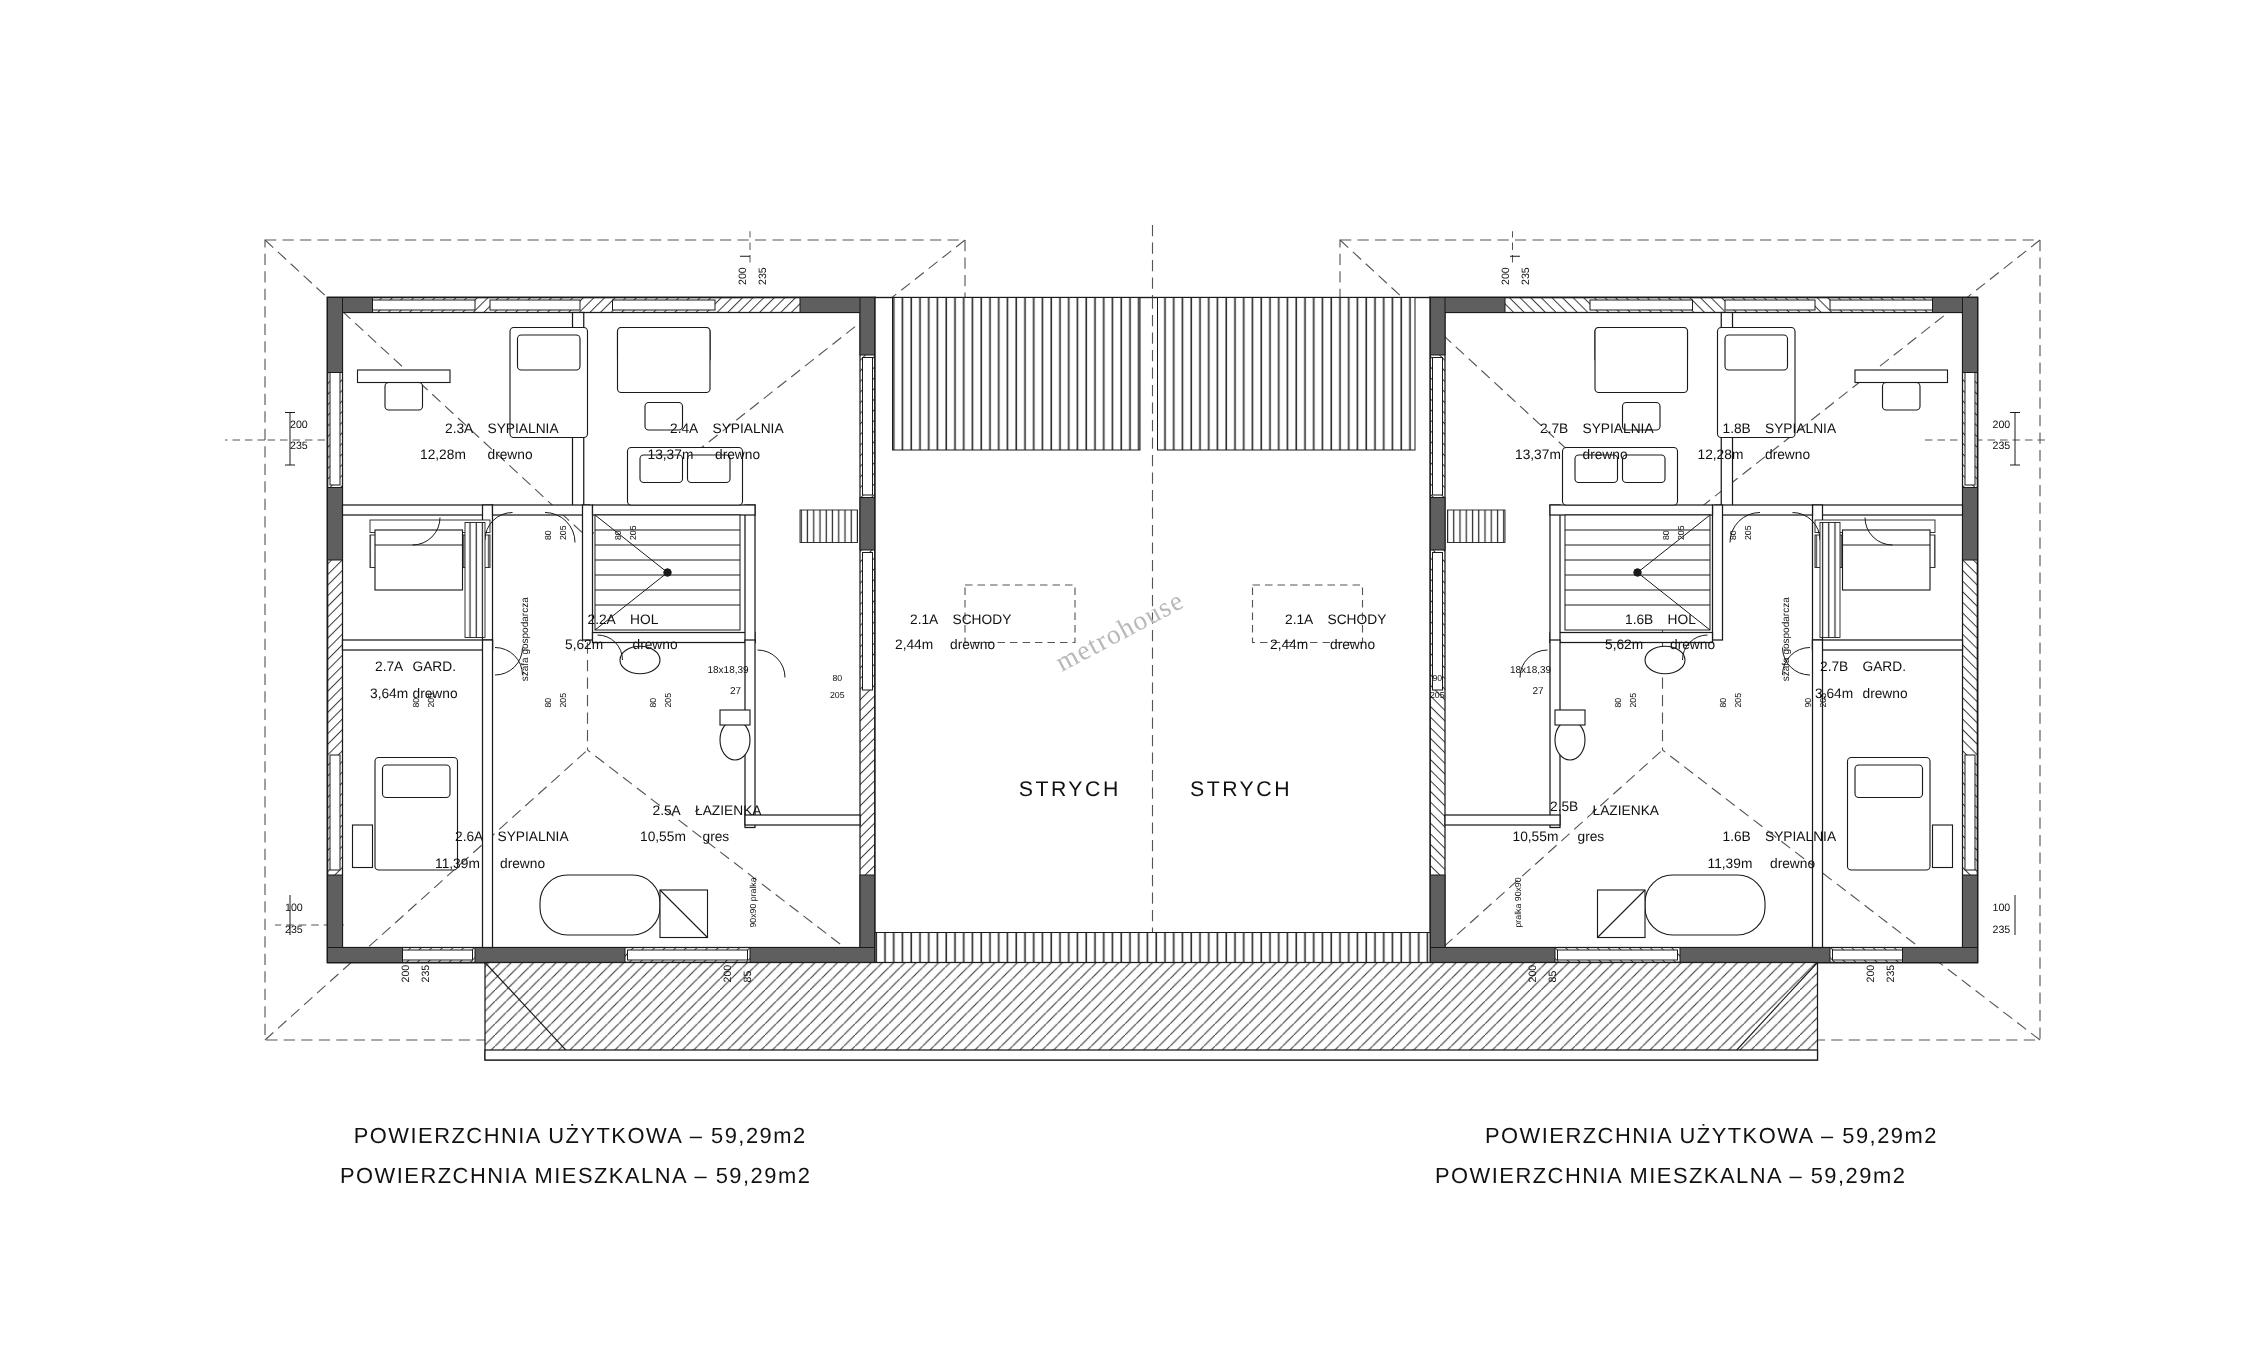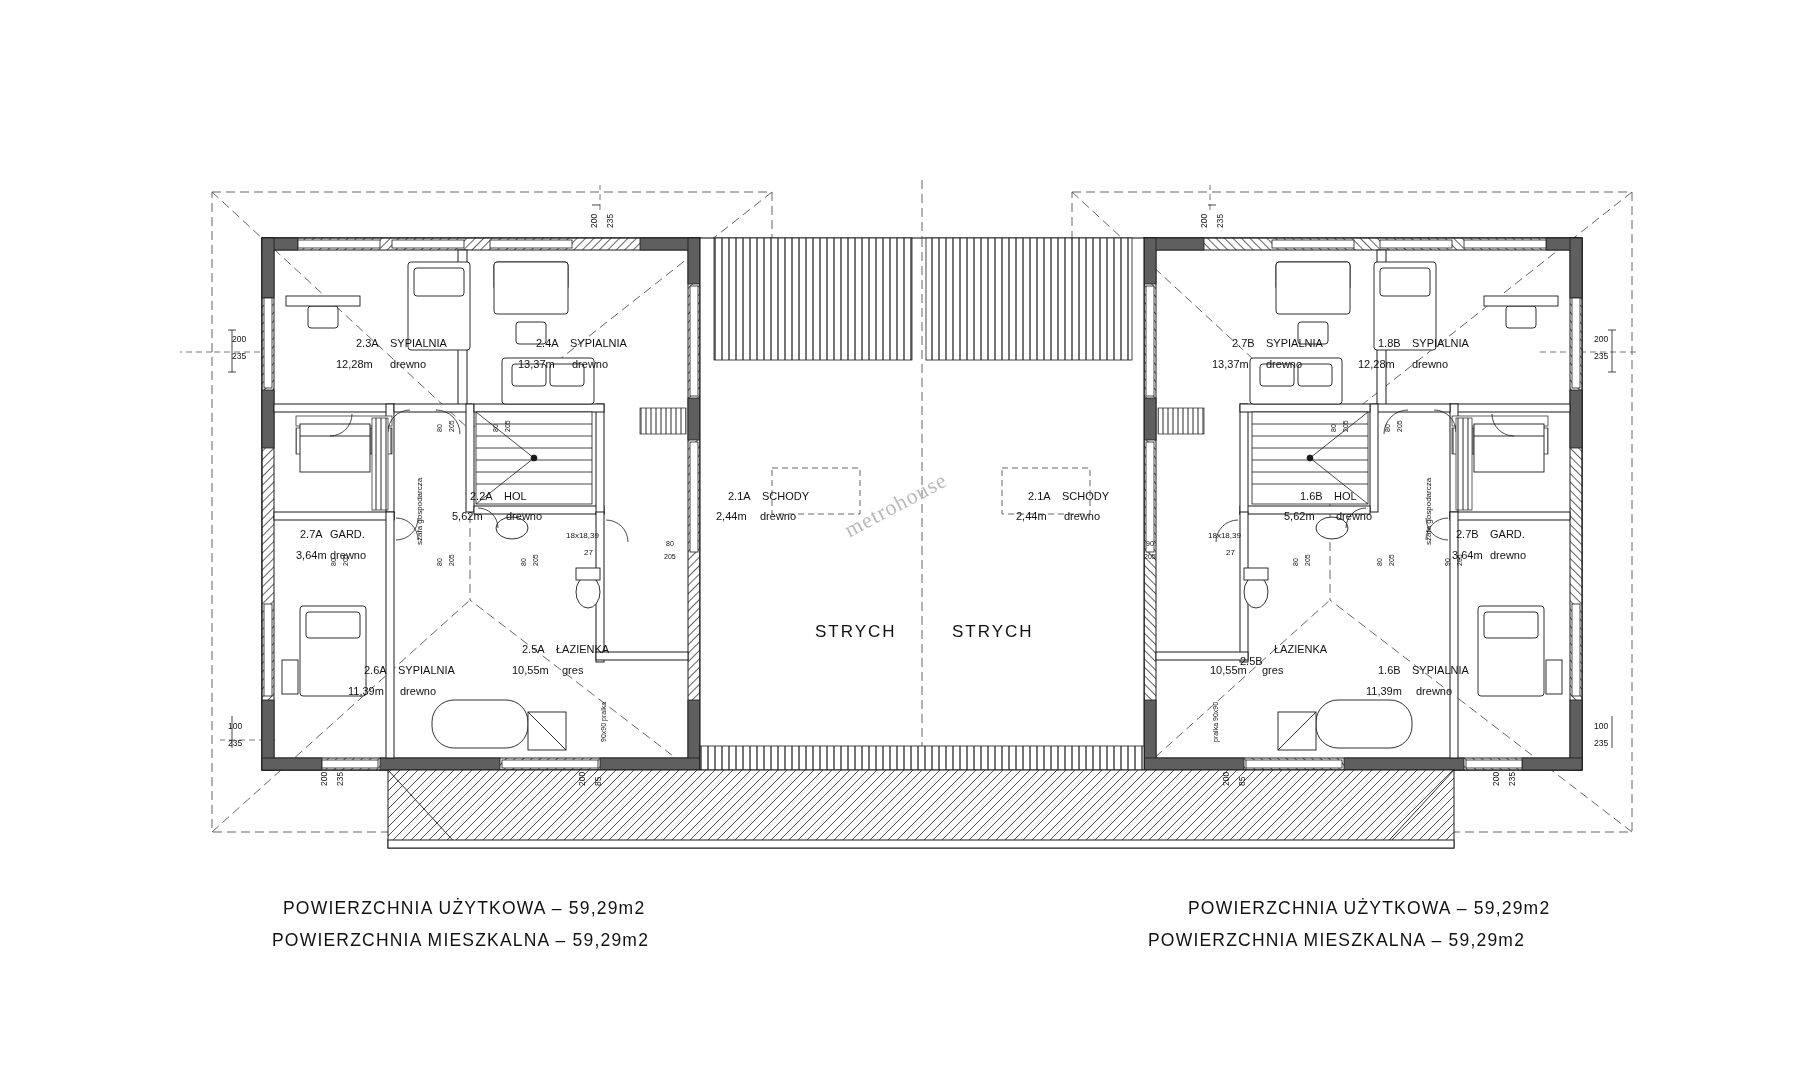--- a/index.html
+++ b/index.html
@@ -429,21 +429,21 @@
 <div class="lbl" style="left:1028px; top:490px;">2.1A</div>
 <div class="lbl" style="left:1062px; top:490px;">SCHODY</div>
 <div class="lbl" style="left:1016px; top:510px;">2,44m</div>
 <div class="lbl" style="left:1064px; top:510px;">drewno</div>
 
 <div class="lbl" style="left:1456px; top:528px;">2.7B</div>
 <div class="lbl" style="left:1490px; top:528px;">GARD.</div>
 <div class="lbl" style="left:1452px; top:549px;">3,64m</div>
 <div class="lbl" style="left:1490px; top:549px;">drewno</div>
 
-<div class="lbl" style="left:1240px; top:655px;">2.5B</div>
+<div class="lbl" style="left:1240px; top:640px;">2.5B</div>
 <div class="lbl" style="left:1274px; top:643px;">ŁAZIENKA</div>
 <div class="lbl" style="left:1210px; top:664px;">10,55m</div>
 <div class="lbl" style="left:1262px; top:664px;">gres</div>
 
 <div class="lbl" style="left:1378px; top:664px;">1.6B</div>
 <div class="lbl" style="left:1412px; top:664px;">SYPIALNIA</div>
 <div class="lbl" style="left:1366px; top:685px;">11,39m</div>
 <div class="lbl" style="left:1416px; top:685px;">drewno</div>
 
 <div class="lbl tiny rot90" style="left:1424px; top:545px;">szafa gospodarcza</div>

